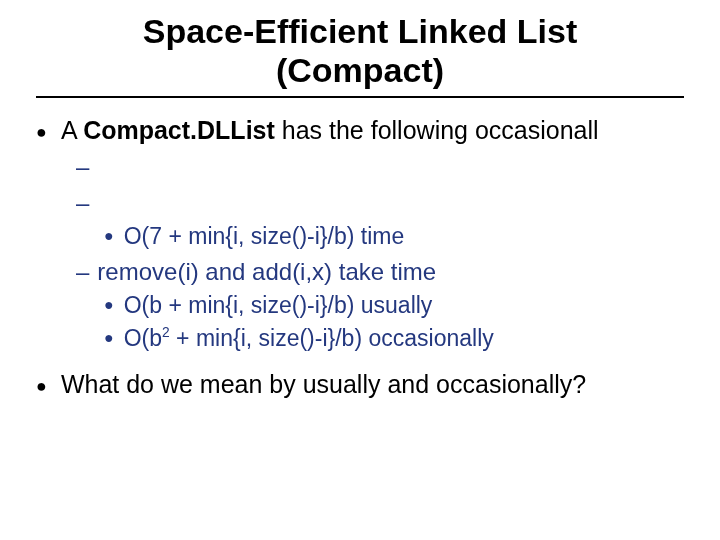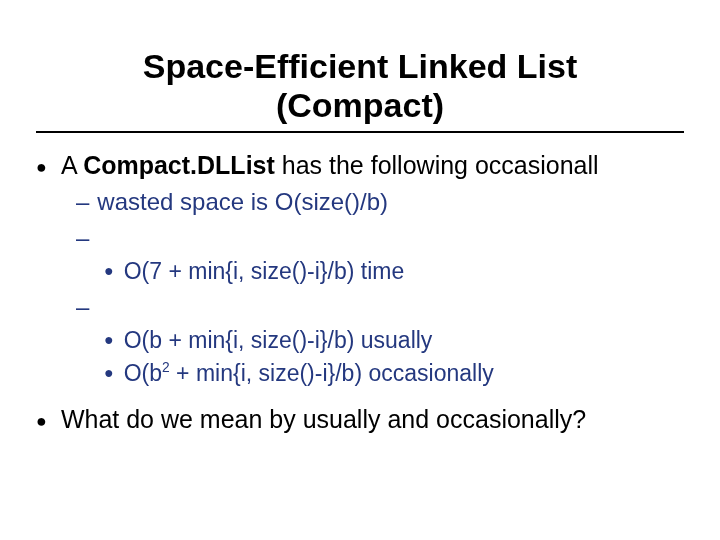--- a/index.html
+++ b/index.html
@@ -7,21 +7,20 @@
     padding: 0;
     width: 720px;
     height: 540px;
     background: #ffffff;
     font-family: "Comic Sans MS", cursive, sans-serif;
     color: #000;
     overflow: hidden;
   }
   .slide {
     padding: 12px 36px 0 36px;
-    margin-top: 35px;
   }
   .title {
     text-align: center;
     font-weight: bold;
     font-size: 34px;
     line-height: 1.15;
     margin-bottom: 6px;
   }
   .rule {
     border: none;
@@ -80,34 +79,34 @@
 
   <div class="b1">
     <span class="dot">●</span>
     <span>
       <span>A </span><b>Compact.DLList</b><span> has the following occasionall</span>
     </span>
   </div>
 
   <div class="b2">
     <span class="dash">–</span>
-    <span>wasted space is O(size()/b)</span>
   </div>
 
   <div class="b2">
     <span class="dash">–</span>
   </div>
 
   <div class="b3">
     <span class="dot">●</span>
     <span>O(7 + min{i, size()-i}/b) time</span>
   </div>
 
   <div class="b2">
     <span class="dash">–</span>
+    <span>remove(i) and add(i,x) take time</span>
   </div>
 
   <div class="b3">
     <span class="dot">●</span>
     <span>O(b + min{i, size()-i}/b) usually</span>
   </div>
 
   <div class="b3">
     <span class="dot">●</span>
     <span>

